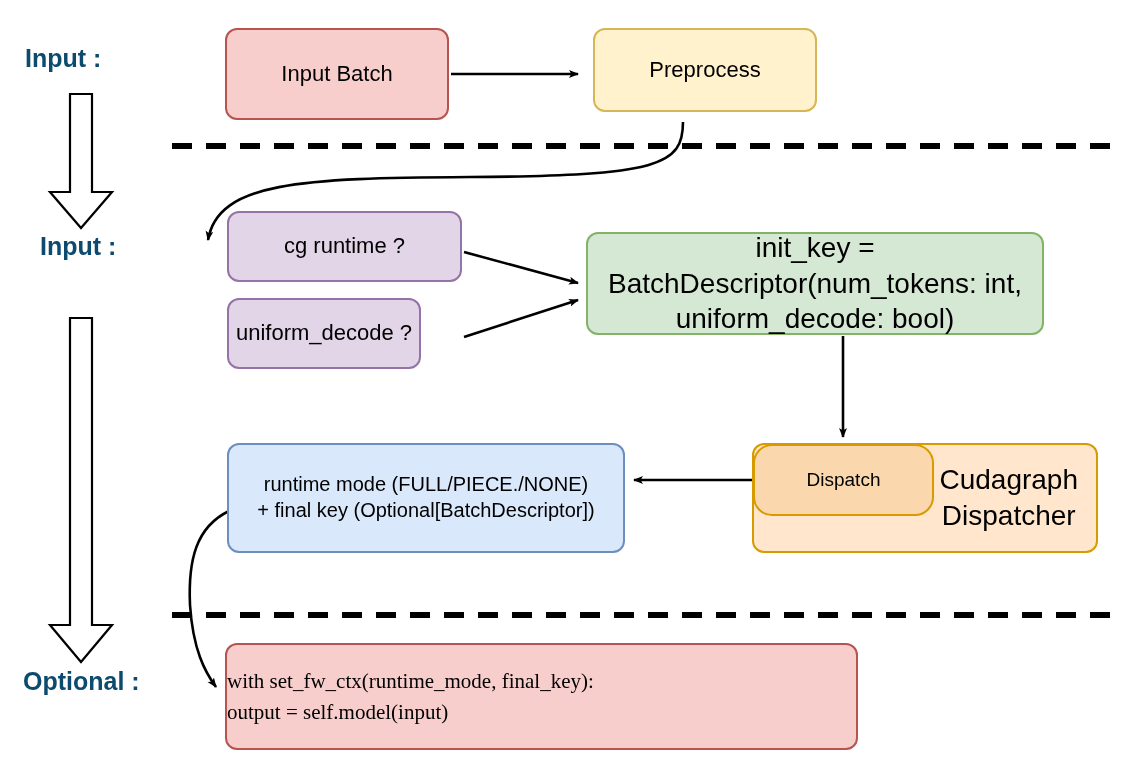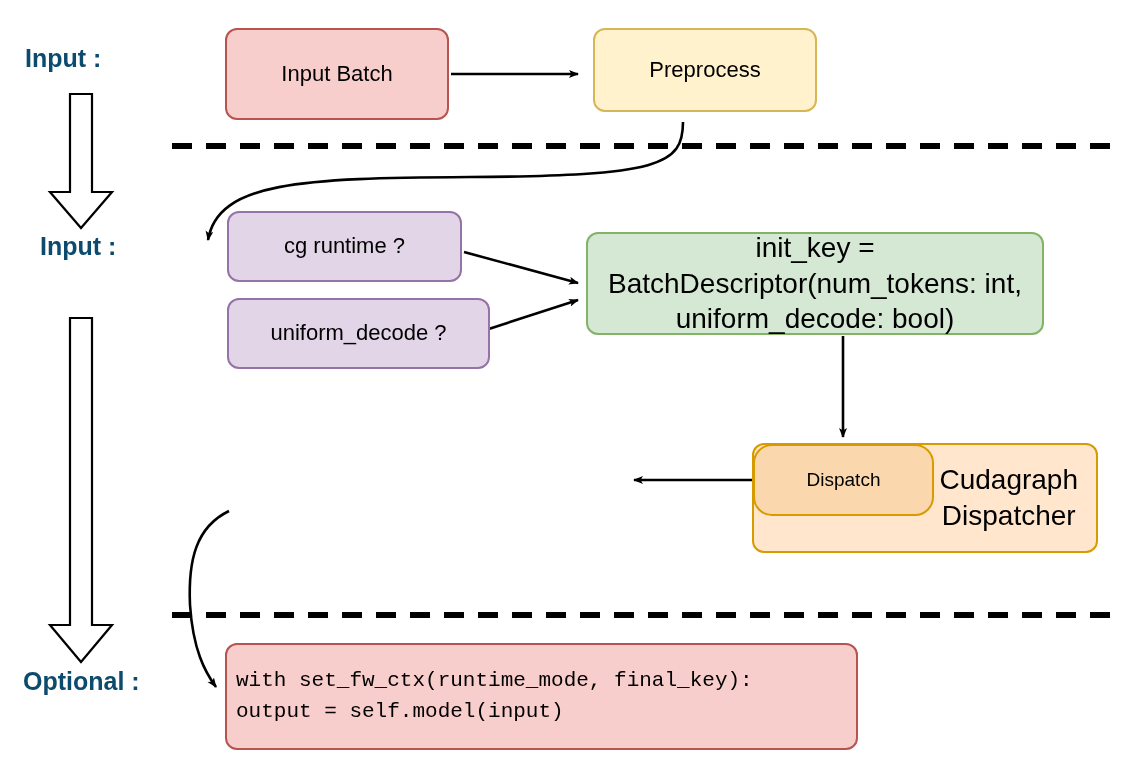--- a/index.html
+++ b/index.html
@@ -56,21 +56,21 @@
     background: #fff2cc; border-color: #d6b656;
     font-size: 22px;
     margin-left: 8px;
   }
   #node-cg-padding {
     left: 227px; top: 211px; width: 235px; height: 71px;
     background: #e1d5e7; border-color: #9673a6;
     font-size: 22px;
   }
   #node-uniform-decode {
-    left: 227px; top: 298px; width: 263px; height: 71px;
+    left: 227px; top: 298px; width: 194px; height: 71px;
     background: #e1d5e7; border-color: #9673a6;
     font-size: 22px;
   }
   #node-init-key {
     left: 586px; top: 232px; width: 458px; height: 103px;
     background: #d5e8d4; border-color: #82b366;
     font-size: 28px;
     padding: 0 10px;
   }
   #node-cudagraph-dispatcher {
@@ -87,25 +87,25 @@
     border-radius: 19px;
   }
   #node-runtime-mode {
     left: 227px; top: 443px; width: 398px; height: 110px;
     background: #dae8fc; border-color: #6c8ebf;
     font-size: 20px;
   }
   #node-exec-code {
     left: 225px; top: 643px; width: 633px; height: 107px;
     background: #f8cecc; border-color: #b85450;
-    font-family: Liberation Mono, monospace;
+    font-family: Liberation Serif, serif;
     font-size: 21px;
     justify-content: flex-start;
     text-align: left;
-    padding-left: 9px;
+    padding-left: 0;
     line-height: 1.45;
   }
 
   #label-input   { left: 25px; top: 44px; }
   #label-plan    { left: 40px; top: 232px; }
   #label-execute { left: 23px; top: 667px; }
 </style>
 </head>
 <body>
 
@@ -154,17 +154,19 @@
   <div class="node" id="node-uniform-decode">uniform_decode ?</div>
 
   <div class="node" id="node-init-key">init_key = BatchDescriptor(num_tokens: int,
 uniform_decode: bool)</div>
 
   <div class="node" id="node-cudagraph-dispatcher">Cudagraph
 Dispatcher</div>
 
   <div class="node" id="node-dispatch">Dispatch</div>
 
+  <div class="node" id="node-runtime-mode">runtime mode (FULL/PIECE./NONE)
++ final key (Optional[BatchDescriptor])</div>
 
   <div class="node" id="node-exec-code">with set_fw_ctx(runtime_mode, final_key):
     output = self.model(input)</div>
 
 </div>
 
 </body></html>

